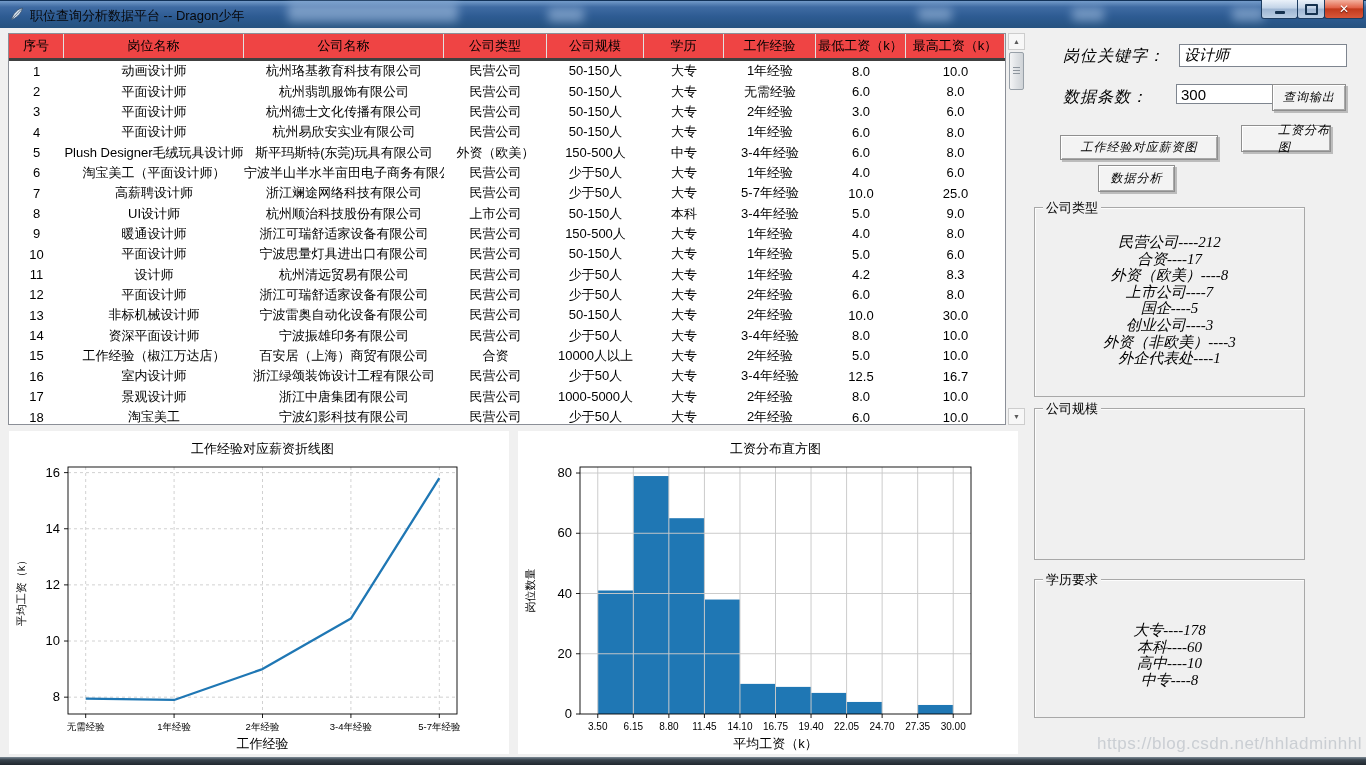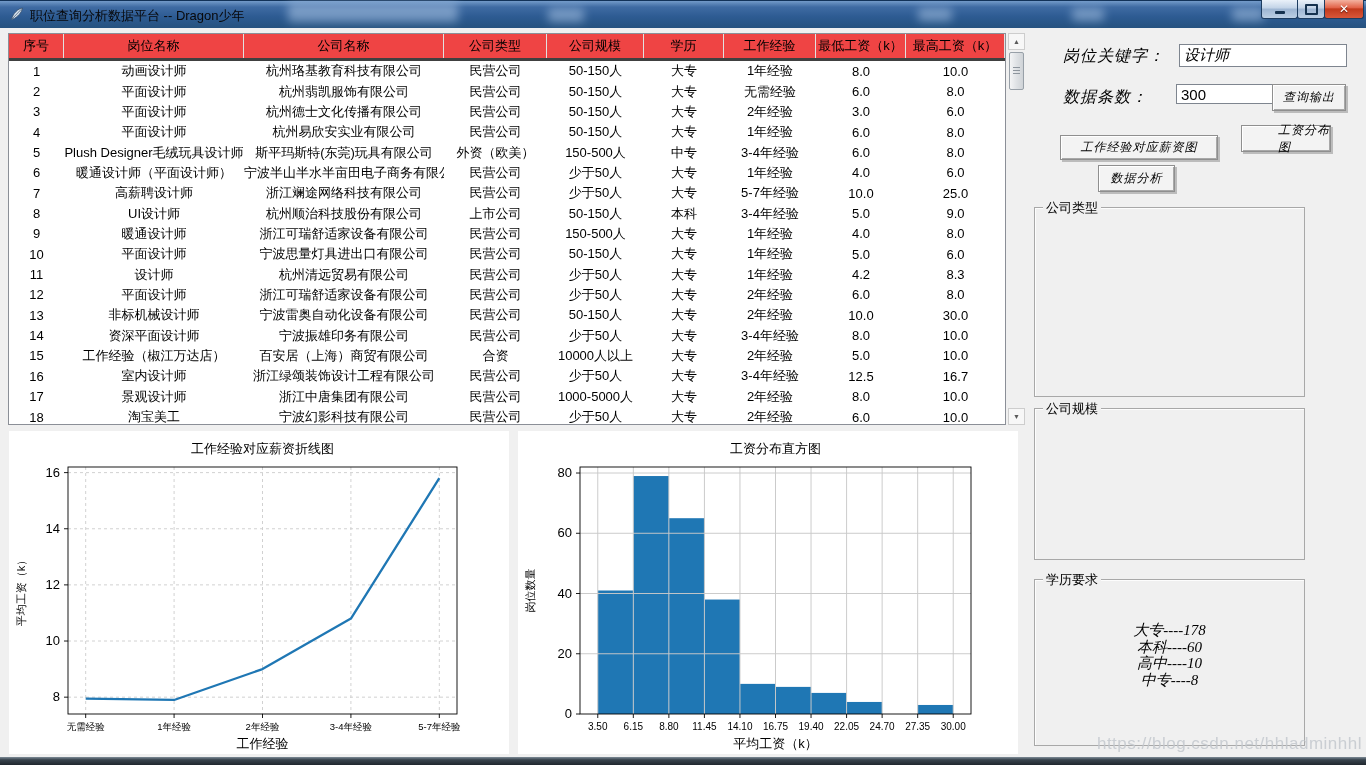--- a/index.html
+++ b/index.html
@@ -157,21 +157,21 @@
           <div class="td c2">斯平玛斯特(东莞)玩具有限公司</div>
           <div class="td c3">外资（欧美）</div>
           <div class="td c4">150-500人</div>
           <div class="td c5">中专</div>
           <div class="td c6">3-4年经验</div>
           <div class="td c7">6.0</div>
           <div class="td c8">8.0</div>
         </div>
         <div class="tr">
           <div class="td c0">6</div>
-          <div class="td c1">暖通设计师（平面设计师）</div>
+          <div class="td c1">淘宝美工（平面设计师）</div>
           <div class="td c2">宁波半山半水半亩田电子商务有限公</div>
           <div class="td c3">民营公司</div>
           <div class="td c4">少于50人</div>
           <div class="td c5">大专</div>
           <div class="td c6">1年经验</div>
           <div class="td c7">4.0</div>
           <div class="td c8">6.0</div>
         </div>
         <div class="tr">
           <div class="td c0">7</div>
@@ -324,25 +324,33 @@
   <input class="tkentry kw" style="left: 1179px; top: 44px; width: 168px; height: 23px;" value="设计师">
   <span class="klabel" style="left:1063px;top:87px;">数据条数：</span>
   <input class="tkentry" style="left: 1176px; top: 84px; width: 129px; height: 20px;" value="300">
   <div class="tkbtn" style="left:1272px;top:84px;width:74px;height:27px;">查询输出</div>
   <div class="tkbtn" style="left:1060px;top:125px;width:158px;height:25px;margin-top:10px;">工作经验对应薪资图</div>
   <div class="tkbtn" style="left:1241px;top:125px;width:90px;height:27px;padding-left:36px;">工资分布图</div>
   <div class="tkbtn" style="left:1060px;top:165px;width:77px;height:27px;margin-left:38px;">数据分析</div>
 
   <div class="groupbox" style="left:1034px;top:207px;width:271px;height:190px;">
     <span class="gb-title">公司类型</span>
+    <div class="gb-content" style="padding-top:26px;">民营公司----212
+合资----17
+外资（欧美）----8
+上市公司----7
+国企----5
+创业公司----3
+外资（非欧美）----3
+外企代表处----1</div>
   </div>
   <div class="groupbox" style="left:1034px;top:408px;width:271px;height:152px;">
     <span class="gb-title">公司规模</span>
   </div>
-  <div class="groupbox" style="left:1034px;top:579px;width:271px;height:167px;">
+  <div class="groupbox" style="left:1034px;top:579px;width:271px;height:139px;">
     <span class="gb-title">学历要求</span>
     <div class="gb-content" style="padding-top:42px;">大专----178
 本科----60
 高中----10
 中专----8</div>
   </div>
 
   <div class="figure" style="left:9px;top:431px;width:500px;height:323px;">
     <svg id="chart-line" width="500" height="323">
         <rect x="0" y="0" width="500" height="323" fill="#ffffff"></rect>

